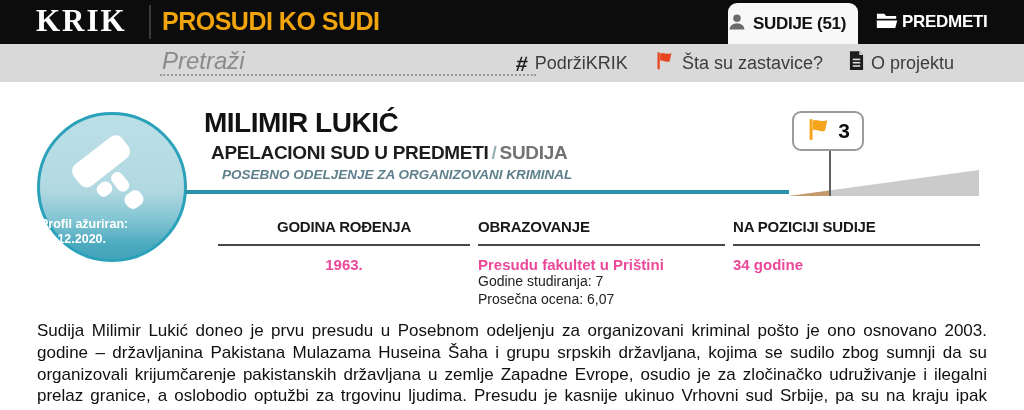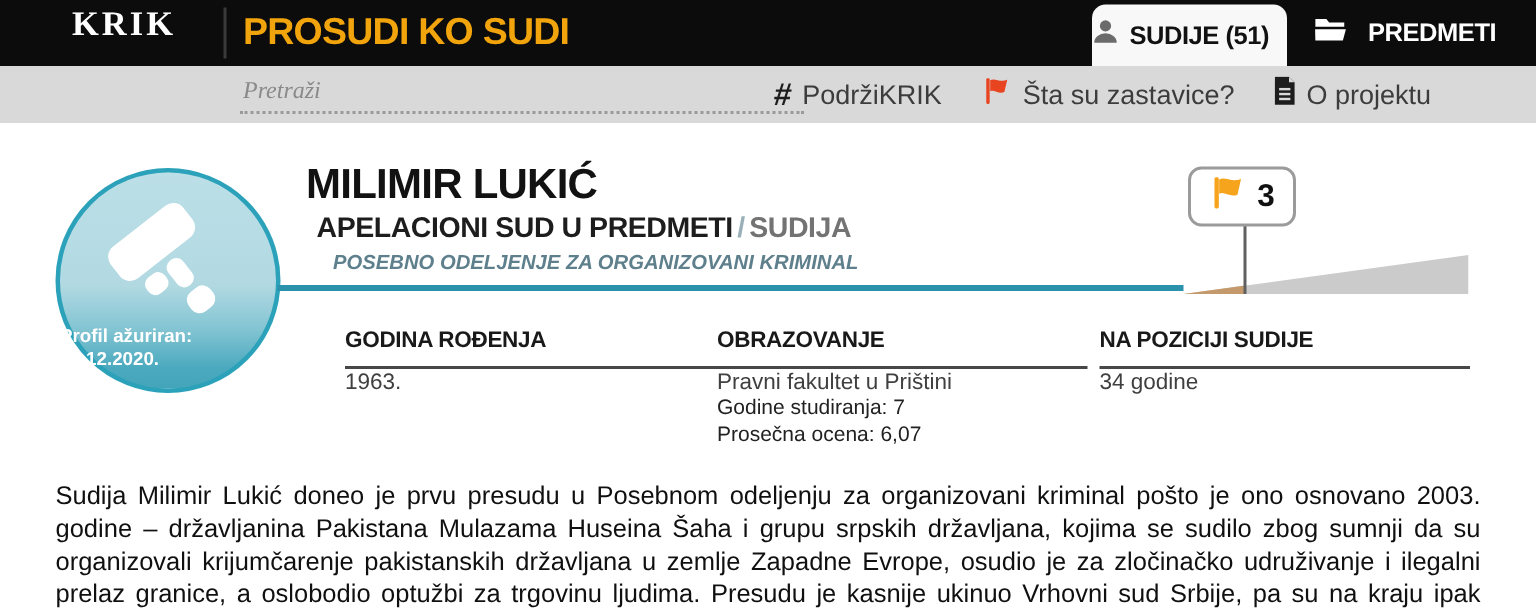--- a/index.html
+++ b/index.html
@@ -2,37 +2,37 @@
 <html><head>
 <meta charset="utf-8">
 <style>
   * { box-sizing: border-box; }
   body { margin:0; background:#fff; font-family:"Liberation Sans", sans-serif; }
   .page { position:relative; width:1024px; height:410px; background:#fff; overflow:hidden; }
 
   
   .topbar { position:absolute; left:0; top:0; width:1024px; height:44px; background:#0c0c0c; }
   .logo { position:absolute; left:36px; top:3px; font-family:"Liberation Serif", serif;
-          font-weight:bold; font-size:23px; color:#fff; letter-spacing:2px; cursor:pointer;margin-left:12px; }
+          font-weight:bold; font-size:31px; color:#fff; letter-spacing:2px; cursor:pointer; }
   .top-divider { position:absolute; left:149px; top:5px; width:2px; height:34px; background:#3a3a3a; }
   .site-title { position:absolute; left:162px; top:7px; font-size:25px; font-weight:bold;
                 color:#F1A40B; letter-spacing:-0.5px; white-space:nowrap; }
   .tab-active { position:absolute; left:728px; top:3px; width:130px; height:41px; background:#f8f8f8;
                 border-radius:9px 9px 0 0; display:flex; align-items:center; 
                 gap:7px; cursor:pointer; }
   .tab-active .tab-label { font-size:17px; font-weight:bold; color:#111; letter-spacing:-0.3px; white-space:nowrap; }
   .tab-predmeti { position:absolute; left:876px; top:0; height:44px; display:flex; align-items:center;
-                  gap:14px; color:#fff; cursor:pointer;justify-content:center; }
+                  gap:4px; color:#fff; cursor:pointer;justify-content:center; }
   .tab-predmeti .tab-label { font-size:17px; font-weight:bold; letter-spacing:-0.3px; white-space:nowrap; }
 
   
   .subbar { position:absolute; left:0; top:44px; width:1024px; height:38px; background:#d9d9d9; }
   .search-input { position:absolute; left:160px; top:4px; width:376px; height:28px; background:transparent;
-                  border:none; border-bottom:2px dotted #9a9a9a; font-family:Liberation Serif, serif;
-                  font-style:italic; font-size:16px; color:#b91c1c; outline:none; padding:0 2px; }
+                  border:none; border-bottom:2px dotted #9a9a9a; font-family:Liberation Sans, sans-serif;
+                  font-style:italic; font-size:24px; color:#b91c1c; outline:none; padding:0 2px; }
   .search-input::placeholder { color:#8a8a8a; opacity:1; }
   .subbar-links { position:absolute; right:70px; top:0; height:38px; display:flex; align-items:center; gap:26px; }
   .sublink { display:flex; align-items:center; gap:7px; font-size:18px; color:#3c3c3c; cursor:pointer; white-space:nowrap; }
   .hash-glyph { font-size:21px; font-weight:bold; color:#1d1d1d; line-height:1; transform:skewX(-6deg); }
 
   
   .avatar { position:absolute; left:37px; top:112px; width:150px; height:150px; border-radius:50%;
             border:3px solid #2BA2BA;
             background:linear-gradient(180deg,#bcdfe7 0%,#b2d9e2 52%,#84c5d3 72%,#4caabf 90%,#43a4ba 100%); }
   .gavel { position:absolute; left:26px; top:14px; }
@@ -53,26 +53,26 @@
   
   .wedge { position:absolute; left:789px; top:168px; }
   .flag-marker { position:absolute; left:829px; top:150px; width:2px; height:46px; background:#606060; }
   .flag-box { position:absolute; left:792px; top:111px; width:72px; height:40px; background:#fff;
               border:2px solid #9b9b9b; border-radius:9px; display:flex; align-items:center;
               justify-content:center; gap:7px; cursor:pointer; }
   .flag-count { font-size:21px; font-weight:bold; color:#111; }
 
   
   .stat-col { position:absolute; top:218px; }
-  .stat-col.c1 { left:230px; width:252px; }
+  .stat-col.c1 { left:218px; width:252px;text-align:center; }
   .stat-col.c2 { left:478px; width:247px; }
   .stat-col.c3 { left:733px; width:247px; }
   .stat-hdr { font-size:15px; font-weight:bold; letter-spacing:-0.2px; color:#191919;
               padding-bottom:9px; border-bottom:2px solid #474747; white-space:nowrap; }
-  .stat-val { font-size:15px; font-weight:normal; color:#404040; }
+  .stat-val { margin-top:10px; font-size:15px; font-weight:bold; color:#ec4899; }
   .stat-sub { font-size:14px; color:#222; line-height:17.5px; }
 
   
   .bio { position:absolute; left:37px; top:320px; width:950px; font-size:17px; line-height:21.8px;
          text-align:justify; color:#101010; }
 </style>
 </head>
 <body>
 
 <div class="page">
@@ -174,21 +174,21 @@
     </span>
     <span class="flag-count">3</span>
   </div>
 
   <div class="stat-col c1">
     <div class="stat-hdr">GODINA ROĐENJA</div>
     <div class="stat-val">1963.</div>
   </div>
   <div class="stat-col c2">
     <div class="stat-hdr">OBRAZOVANJE</div>
-    <div class="stat-val">Pravni fakultet u Prištini</div>
+    <div class="stat-val">Presudu fakultet u Prištini</div>
     <div class="stat-sub">Godine studiranja: 7</div>
     <div class="stat-sub">Prosečna ocena: 6,07</div>
   </div>
   <div class="stat-col c3">
     <div class="stat-hdr">NA POZICIJI SUDIJE</div>
     <div class="stat-val">34 godine</div>
   </div>
 
   <div class="bio">Sudija Milimir Lukić doneo je prvu presudu u Posebnom odeljenju za organizovani kriminal pošto je ono osnovano 2003. godine – državljanina Pakistana Mulazama Huseina Šaha i grupu srpskih državljana, kojima se sudilo zbog sumnji da su organizovali krijumčarenje pakistanskih državljana u zemlje Zapadne Evrope, osudio je za zločinačko udruživanje i ilegalni prelaz granice, a oslobodio optužbi za trgovinu ljudima. Presudu je kasnije ukinuo Vrhovni sud Srbije, pa su na kraju ipak osuđeni za sva tri krivična dela.</div>
 

